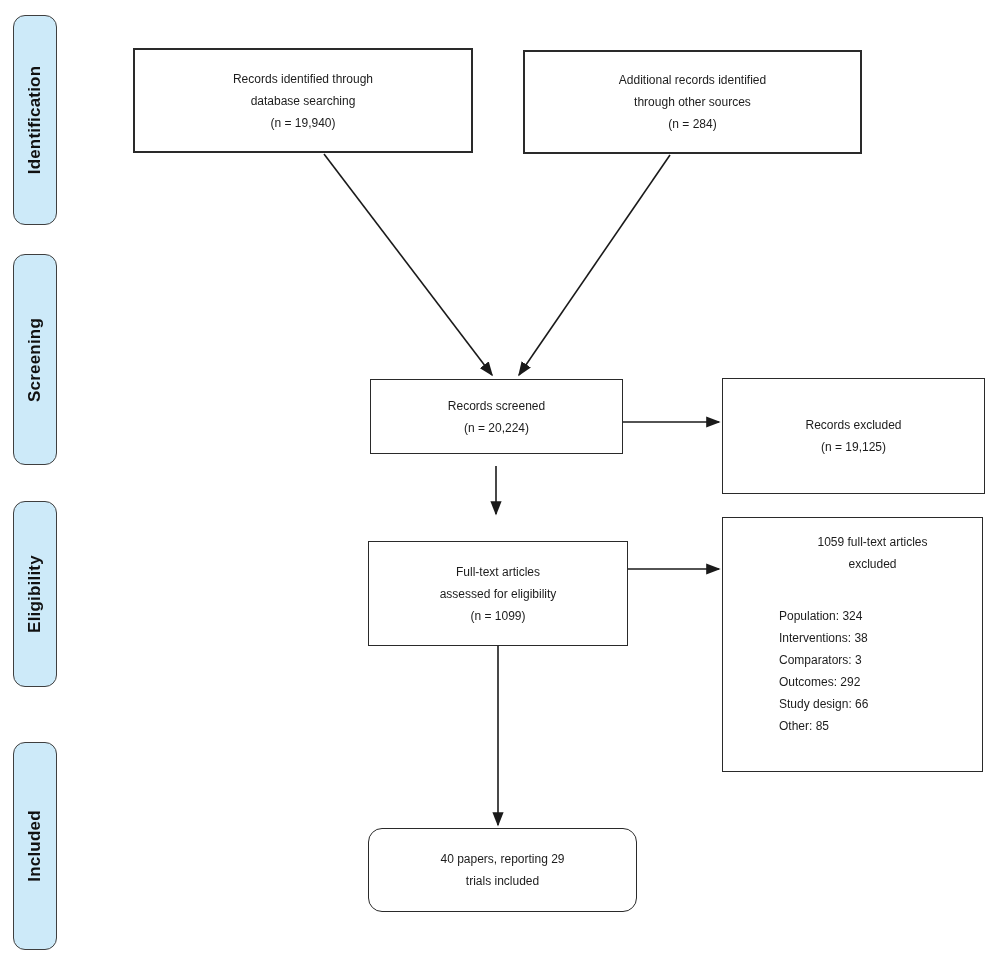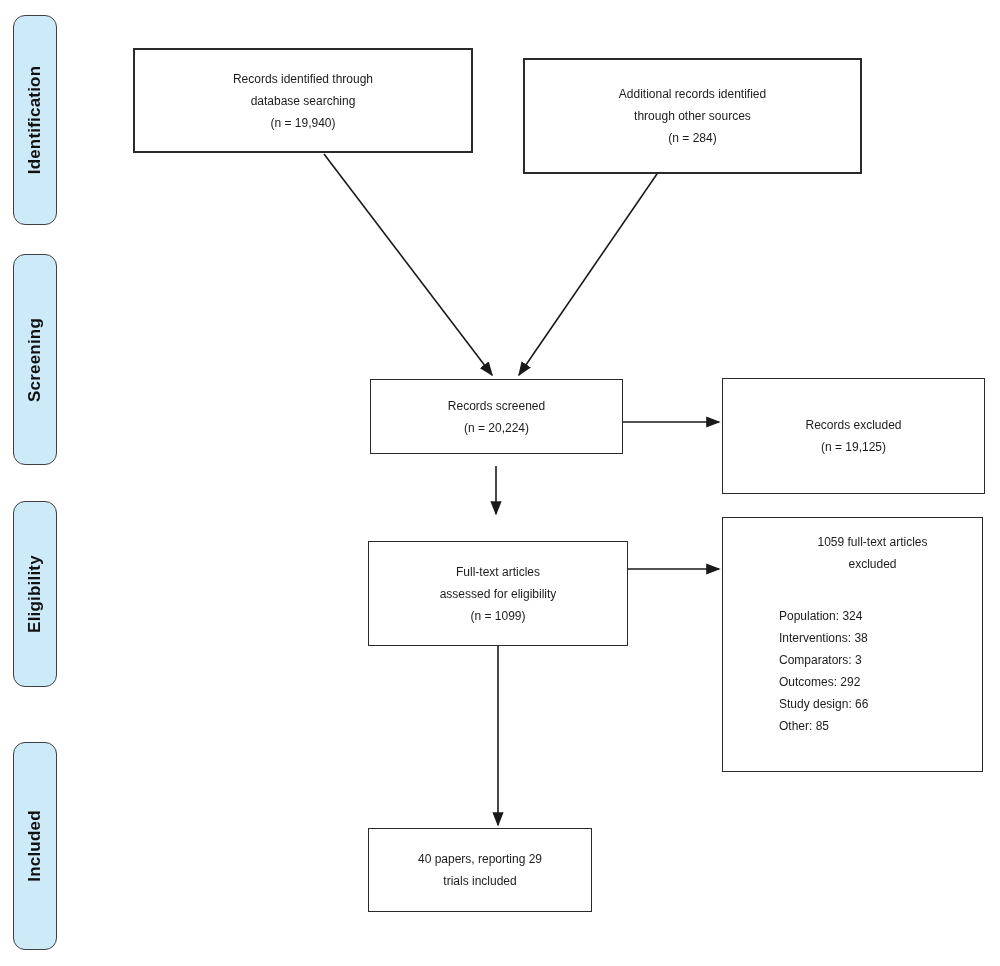--- a/index.html
+++ b/index.html
@@ -111,21 +111,21 @@
     <line x1="496" y1="466" x2="496" y2="514" marker-end="url(#arrowhead)"></line>
     <line x1="623" y1="422" x2="719" y2="422" marker-end="url(#arrowhead)"></line>
     <line x1="498" y1="622" x2="498" y2="825" marker-end="url(#arrowhead)"></line>
     <line x1="628" y1="569" x2="719" y2="569" marker-end="url(#arrowhead)"></line>
   </svg>
 
   <div class="fbox" style="left:133px;top:48px;width:340px;height:105px;border-width:2px;">Records identified through
 database searching
 (n = 19,940)</div>
 
-  <div class="fbox" style="left:523px;top:50px;width:339px;height:116px;border-width:2px;margin-top:8px;">Additional records identified
+  <div class="fbox" style="left:523px;top:50px;width:339px;height:104px;border-width:2px;">Additional records identified
 through other sources
 (n = 284)</div>
 
   <div class="fbox" style="left:370px;top:379px;width:253px;height:75px;">Records screened
 (n = 20,224)</div>
 
   <div class="fbox" style="left:722px;top:378px;width:263px;height:116px;">Records excluded
 (n = 19,125)</div>
 
   <div class="fbox" style="left:368px;top:517px;width:260px;height:105px;margin-top:24px;">Full-text articles
@@ -138,16 +138,16 @@
     <div class="detail-reasons">
       <div class="reason">Population: 324</div>
       <div class="reason">Interventions: 38</div>
       <div class="reason">Comparators: 3</div>
       <div class="reason">Outcomes: 292</div>
       <div class="reason">Study design: 66</div>
       <div class="reason">Other: 85</div>
     </div>
   </div>
 
-  <div class="fbox" style="left:368px;top:828px;width:224px;height:84px;">40 papers, reporting 29
+  <div class="fbox" style="left:368px;top:828px;width:269px;height:84px;border-radius:14px;">40 papers, reporting 29
 trials included</div>
 
 </div>
 
 </body></html>

